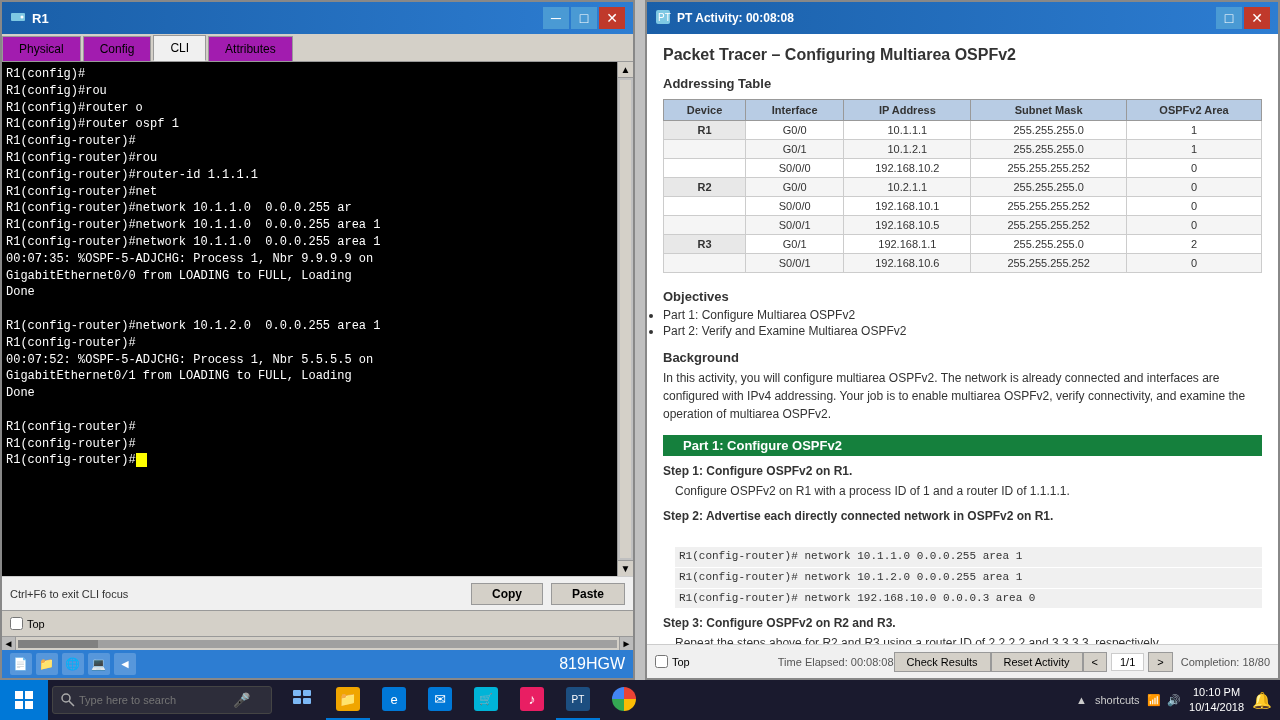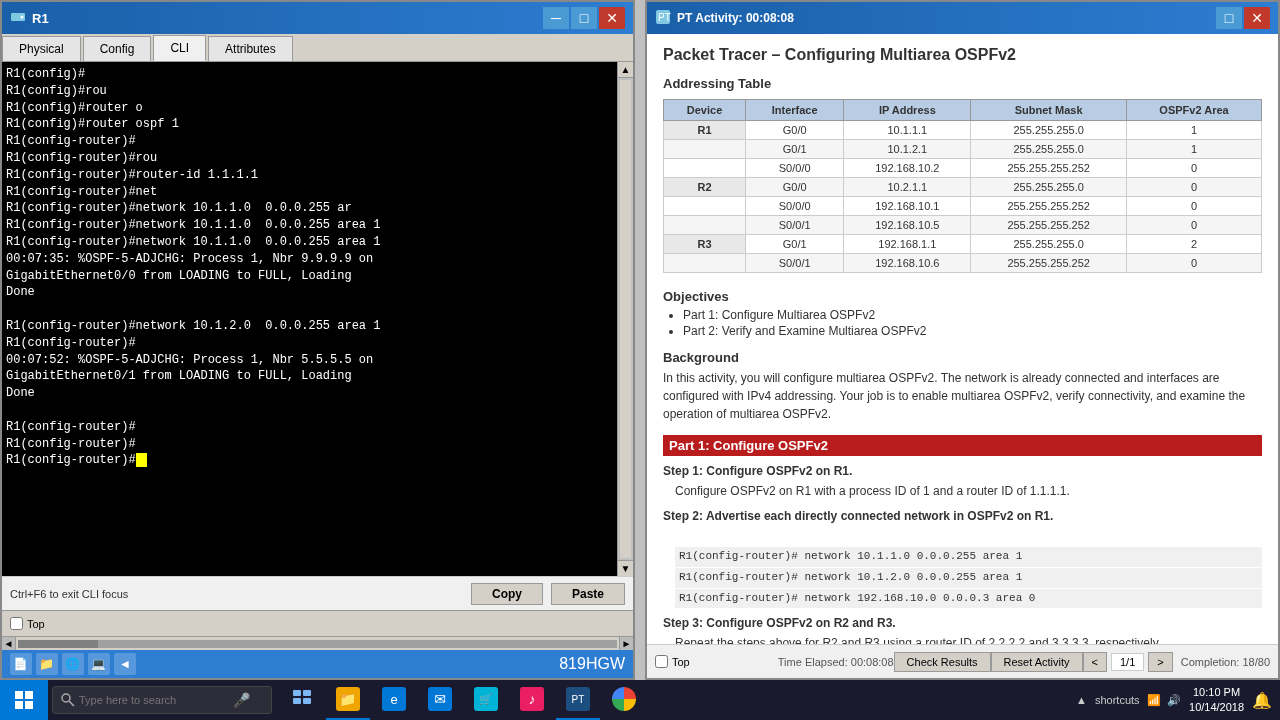--- a/index.html
+++ b/index.html
@@ -25,21 +25,21 @@
     .window-titlebar { height: 32px; background: linear-gradient(to right, #1a5fa8, #2d7dd2); display: flex; align-items: center; padding: 0 8px; }
     .window-title { color: white; font-size: 13px; font-weight: bold; flex: 1; }
     .window-controls { display: flex; gap: 2px; }
     .win-btn { width: 26px; height: 22px; border: none; cursor: pointer; font-size: 14px; display: flex; align-items: center; justify-content: center; }
     .win-btn.minimize { background: #4a9ad4; color: white; }
     .win-btn.maximize { background: #4a9ad4; color: white; }
     .win-btn.close { background: #c0392b; color: white; }
 
     
     .tabs { display: flex; background: #d4d0c8; border-bottom: 1px solid #999; height: 28px; }
-    .tab { padding: 4px 16px; cursor: pointer; border: 1px solid #999; border-bottom: none; margin-right: 2px; margin-top: 2px; background: #e5e5e5; font-size: 12px; display: flex; align-items: center; }
+    .tab { padding: 4px 16px; cursor: pointer; border: 1px solid #999; border-bottom: none; margin-right: 2px; margin-top: 2px; background: #a21caf; font-size: 12px; display: flex; align-items: center; }
     .tab.active { background: #f0f0f0; border-bottom: 1px solid #f0f0f0; margin-top: 1px; }
 
     
     .cli-header { text-align: center; font-size: 12px; padding: 4px; background: #f0f0f0; border-bottom: 1px solid #ccc; color: #333; }
     .cli-container { flex: 1; display: flex; background: #000; overflow: hidden; }
     .cli-content { flex: 1; padding: 4px; overflow-y: auto; font-family: 'Courier New', monospace; font-size: 12px; color: #fff; white-space: pre; line-height: 1.4; }
     .cli-scrollbar { width: 16px; background: #c0c0c0; border-left: 1px solid #999; display: flex; flex-direction: column; }
     .scroll-up { height: 16px; background: #d4d0c8; border-bottom: 1px solid #999; display: flex; align-items: center; justify-content: center; cursor: pointer; font-size: 10px; }
     .scroll-down { height: 16px; background: #d4d0c8; border-top: 1px solid #999; display: flex; align-items: center; justify-content: center; cursor: pointer; font-size: 10px; margin-top: auto; }
     .scroll-thumb { flex: 1; background: #d4d0c8; margin: 2px; }
@@ -71,24 +71,24 @@
     
     .section-title { font-weight: bold; margin-bottom: 8px; font-size: 13px; }
     table.addr-table { border-collapse: collapse; width: 100%; margin-bottom: 16px; font-size: 11px; }
     table.addr-table th { background: #b8cce4; border: 1px solid #999; padding: 4px 8px; text-align: center; font-weight: bold; }
     table.addr-table td { border: 1px solid #ccc; padding: 3px 8px; text-align: center; }
     table.addr-table tr:nth-child(even) td { background: #f5f5f5; }
     .device-cell { background: #e8e8e8 !important; font-weight: bold; }
 
     
     .obj-title { font-weight: bold; margin-bottom: 4px; font-size: 13px; }
-    .obj-list { margin-left: 20px; margin-bottom: 12px; }
+    .obj-list { margin-bottom: 12px; }
     .obj-list li { margin-bottom: 2px; }
     .bg-text { margin-bottom: 12px; line-height: 1.5; }
-    .part-title { font-weight: bold; font-size: 13px; margin-bottom: 8px; background: #b91c1c; color: white; padding: 3px 6px; }
+    .part-title { font-weight: bold; font-size: 13px; margin-bottom: 8px; background: #15803d; color: white; padding: 3px 20px; }
     .step-title { font-weight: bold; margin-bottom: 4px; font-size: 12px; }
     .step-content { margin-left: 12px; margin-bottom: 8px; line-height: 1.6; }
     .code-line { font-family: 'Courier New', monospace; font-size: 11px; background: #f0f0f0; padding: 1px 4px; display: block; margin: 1px 0; }
 
     
     .pt-footer { height: 34px; background: #f0f0f0; border-top: 1px solid #ccc; display: flex; align-items: center; padding: 0 8px; gap: 8px; }
     .pt-footer-check { display: flex; align-items: center; gap: 4px; font-size: 11px; }
     .pt-footer-btns { display: flex; align-items: center; margin-left: auto; }
     .pt-footer-btn { padding: 3px 12px; background: #d4d0c8; border: 1px solid #999; cursor: pointer; font-size: 11px; }
     .pt-footer-nav { display: flex; align-items: center; gap: 4px; font-size: 11px; }

